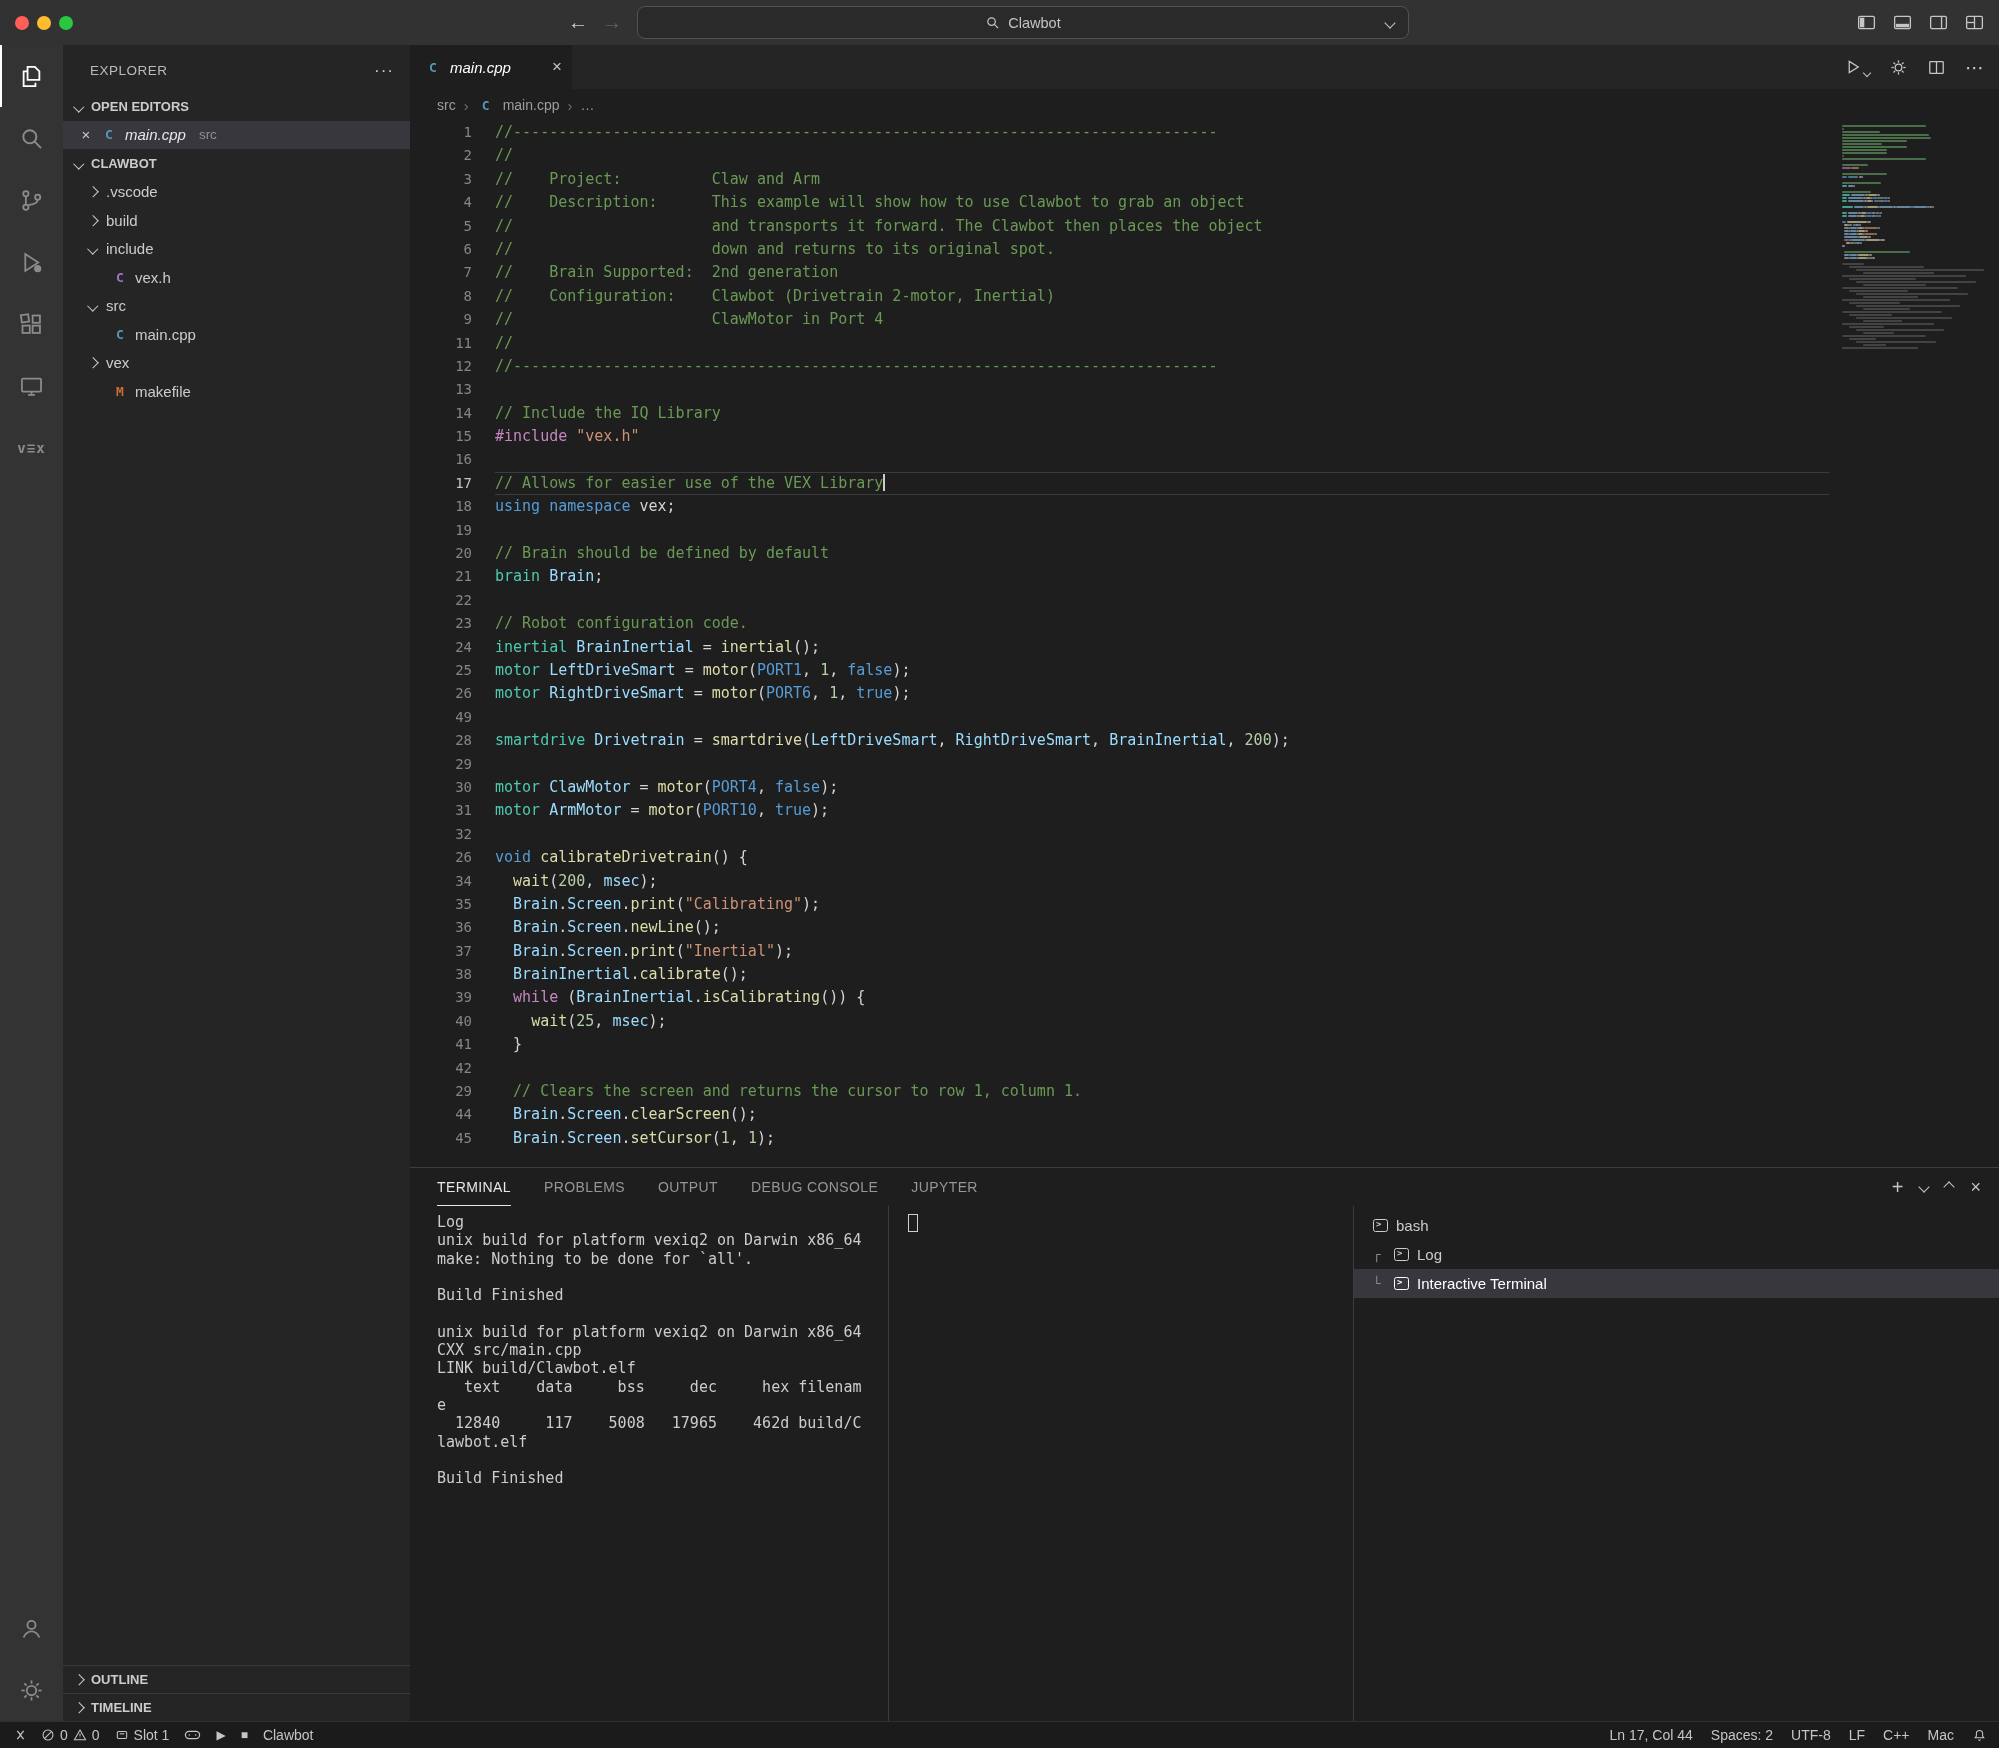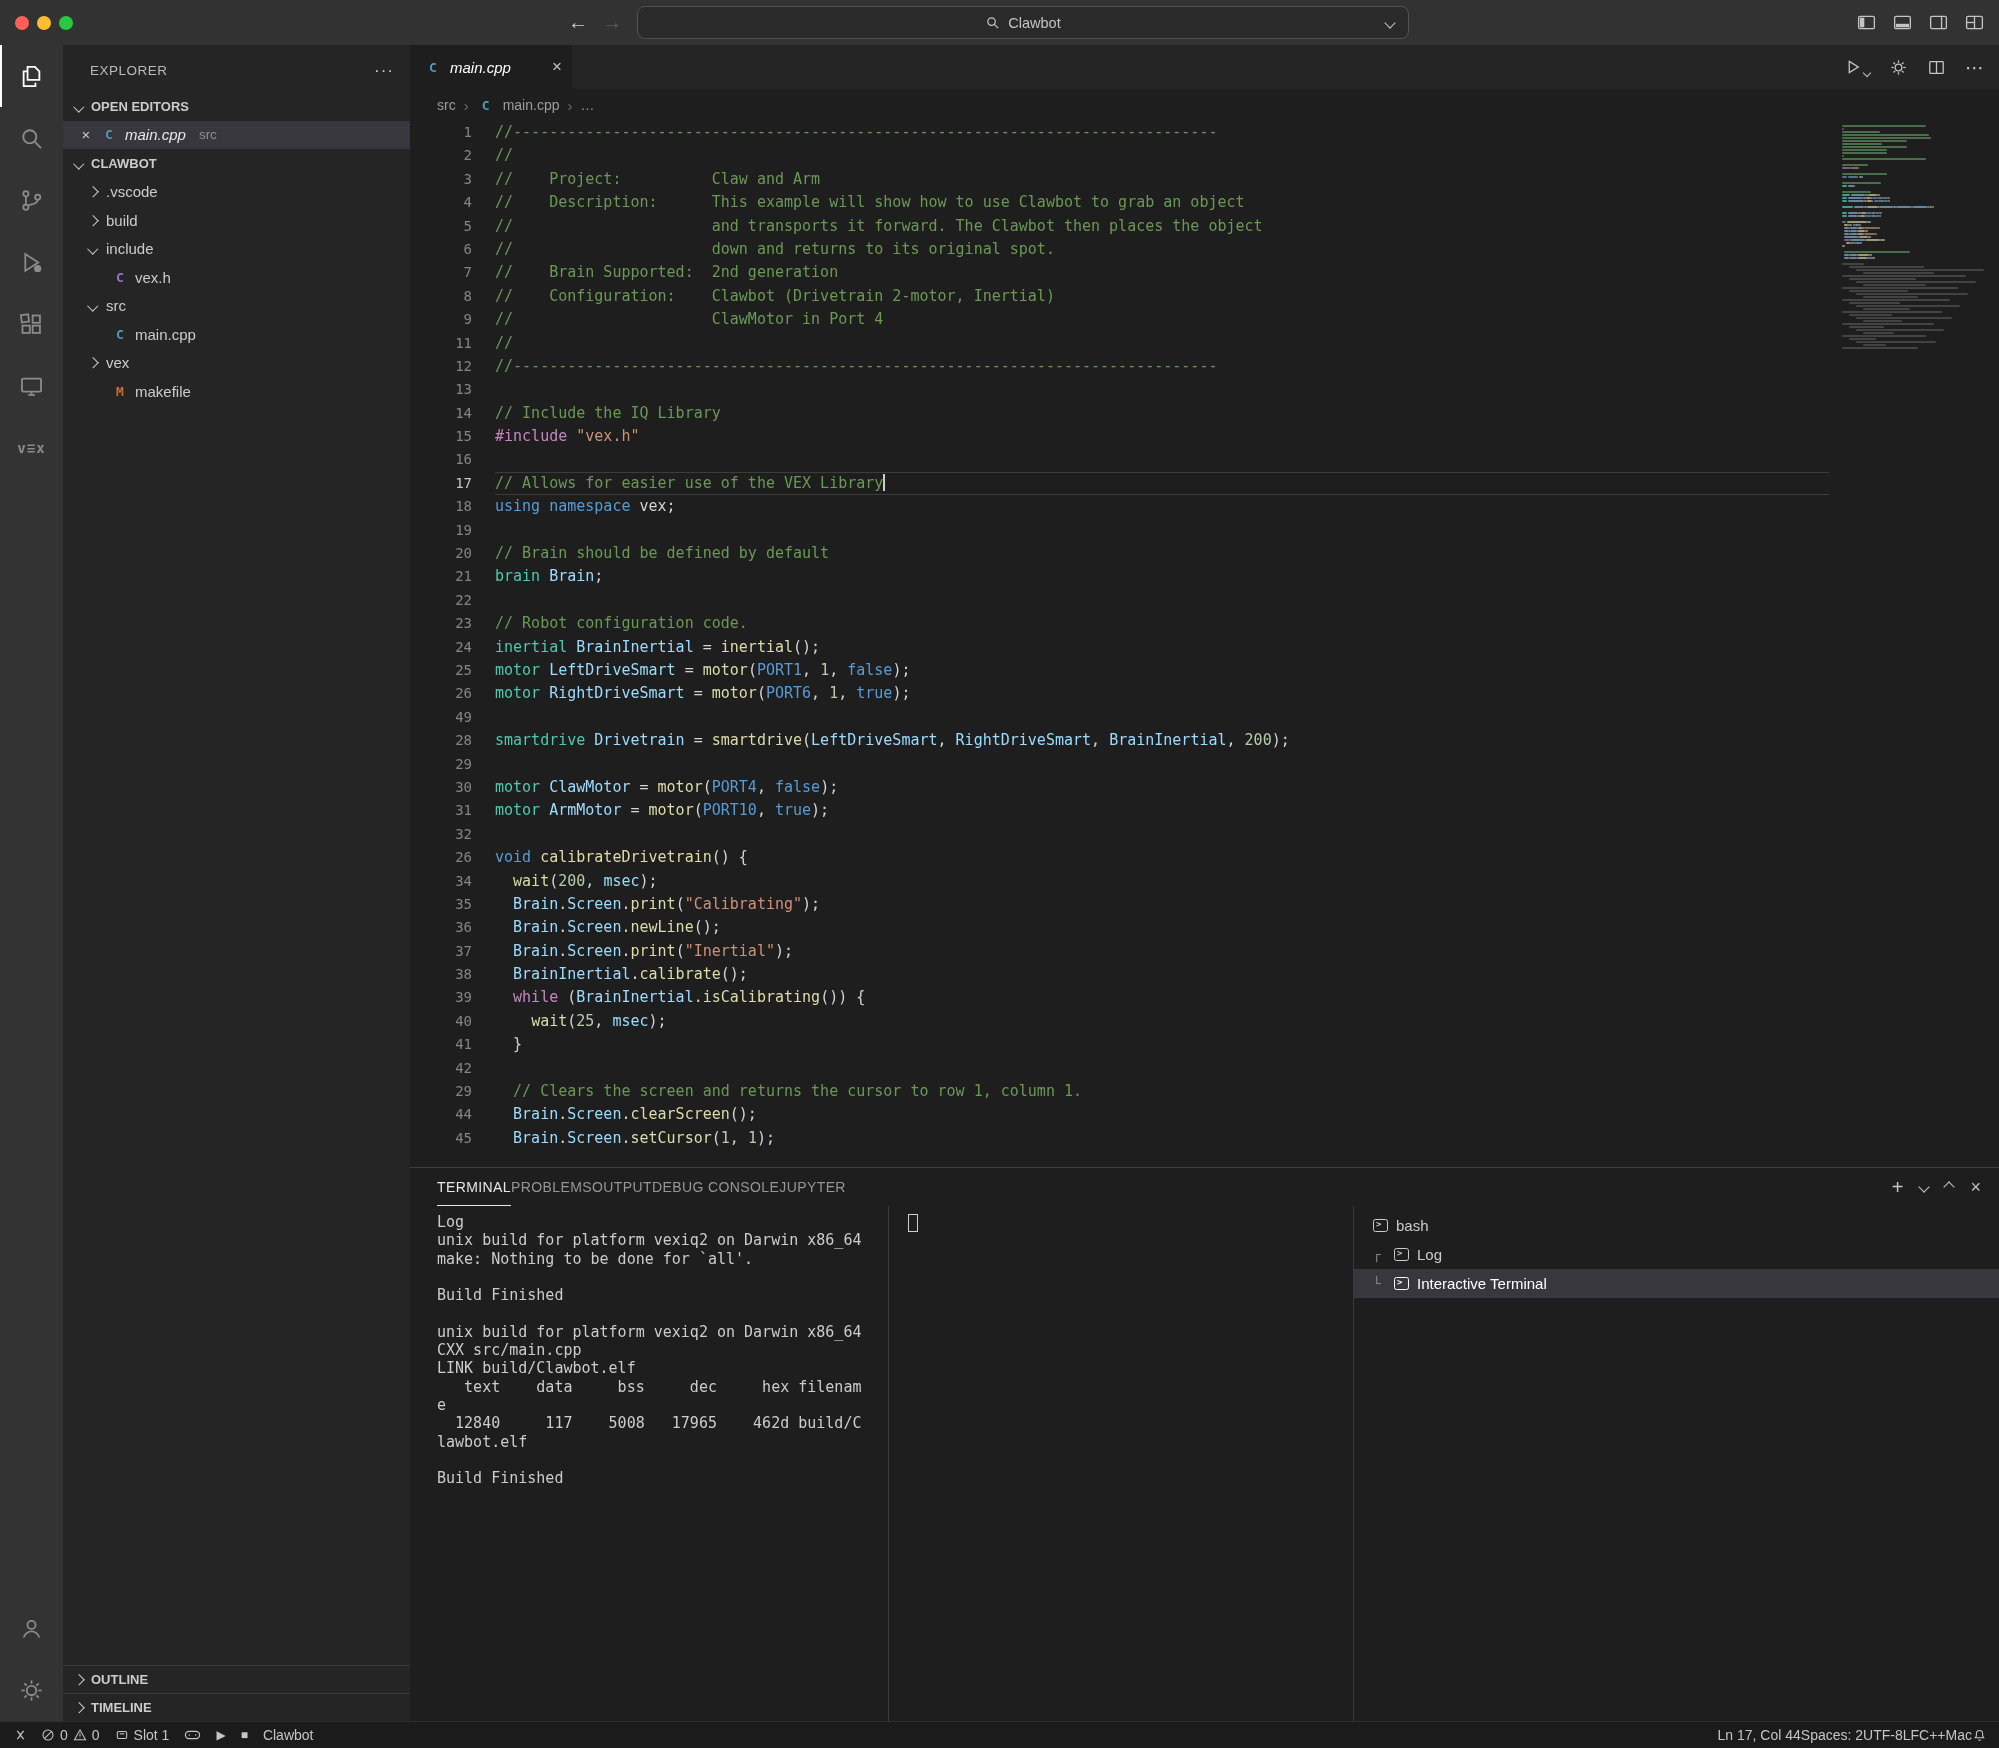--- a/index.html
+++ b/index.html
@@ -80,42 +80,42 @@
   .code-line.current .lt{box-shadow:inset 0 1px 0 #3c3c3c,inset 0 -1px 0 #3c3c3c}
   .cursor{display:inline-block;width:2px;height:17px;background:#cccccc;vertical-align:-3px}
   .tk-c{color:#6A9955}.tk-k{color:#569CD6}.tk-p{color:#C586C0}.tk-t{color:#4EC9B0}
   .tk-f{color:#DCDCAA}.tk-v{color:#9CDCFE}.tk-n{color:#B5CEA8}.tk-s{color:#CE9178}.tk-d{color:#D4D4D4}
   .minimap{position:absolute;top:4px;right:8px;width:152px;height:100%;}
   .mm-bar{position:absolute;height:2px;border-radius:1px}
 
   
   .panel{flex:1;display:flex;flex-direction:column;border-top:1px solid #3e3e3e;background:var(--editor-bg);min-height:0}
   .panel-header{height:38px;display:flex;align-items:center;flex:none}
-  .panel-tabs{display:flex;margin-left:27px;height:100%}
+  .panel-tabs{display:flex;gap:33px;margin-left:27px;height:100%}
   .panel-tab{display:flex;align-items:center;font-size:14px;letter-spacing:.4px;color:#969696}
   .panel-tab.active{color:#e7e7e7;box-shadow:inset 0 -1px 0 #e7e7e7}
   .panel-actions{margin-left:auto;margin-right:18px;display:flex;align-items:center;gap:17px;color:#c5c5c5}
   .pa-plus{font-size:20px;line-height:1}
   .pa-close{font-size:18px}
   .panel-body{flex:1;display:flex;min-height:0}
   .pane-left{width:478px;flex:none;padding:7px 0 0 27px;overflow:hidden}
   .pane-mid{width:465px;flex:none;border-left:1px solid #3c3c3c;padding:8px 0 0 19px}
   .pane-right{flex:1;border-left:1px solid #3c3c3c;padding-top:5px;overflow:hidden}
   .tline{white-space:pre;font-family:var(--mono);font-size:15px;line-height:18.3px;color:#cccccc}
   .term-cursor{width:10px;height:18px;border:1px solid #cfcfcf}
   .tl-row{height:29px;display:flex;align-items:center;gap:8px;padding-left:19px;font-size:15px;color:#cccccc}
   .tl-row.selected{background:#37373d;color:#ffffff}
   .tl-conn{font-family:var(--mono);font-size:13px;color:#8a8a8a;width:13px}
   .ticon{width:15px;height:13px;border:1.2px solid currentColor;border-radius:2.5px;position:relative;flex:none}
   .ticon::before{content:">";position:absolute;left:2px;top:-1.5px;font:700 9px var(--mono)}
 
   
   .statusbar{position:absolute;left:0;bottom:0;width:1999px;height:27px;background:#1b1b1c;border-top:1px solid #2f2f2f;display:flex;align-items:center;padding:0 12px;font-size:14px;color:#c5c5c5}
   .sb-left{display:flex;align-items:center;gap:15px}
-  .sb-right{margin-left:auto;display:flex;align-items:center;}
+  .sb-right{margin-left:auto;display:flex;align-items:center;gap:18px}
   .sb-item{display:flex;align-items:center;gap:5px}
   .sb-glyph{font-size:12px}
 </style>
 </head>
 <body>
 
 <div class="titlebar">
   <div class="lights">
     <span class="light red"></span>
     <span class="light yellow"></span>

